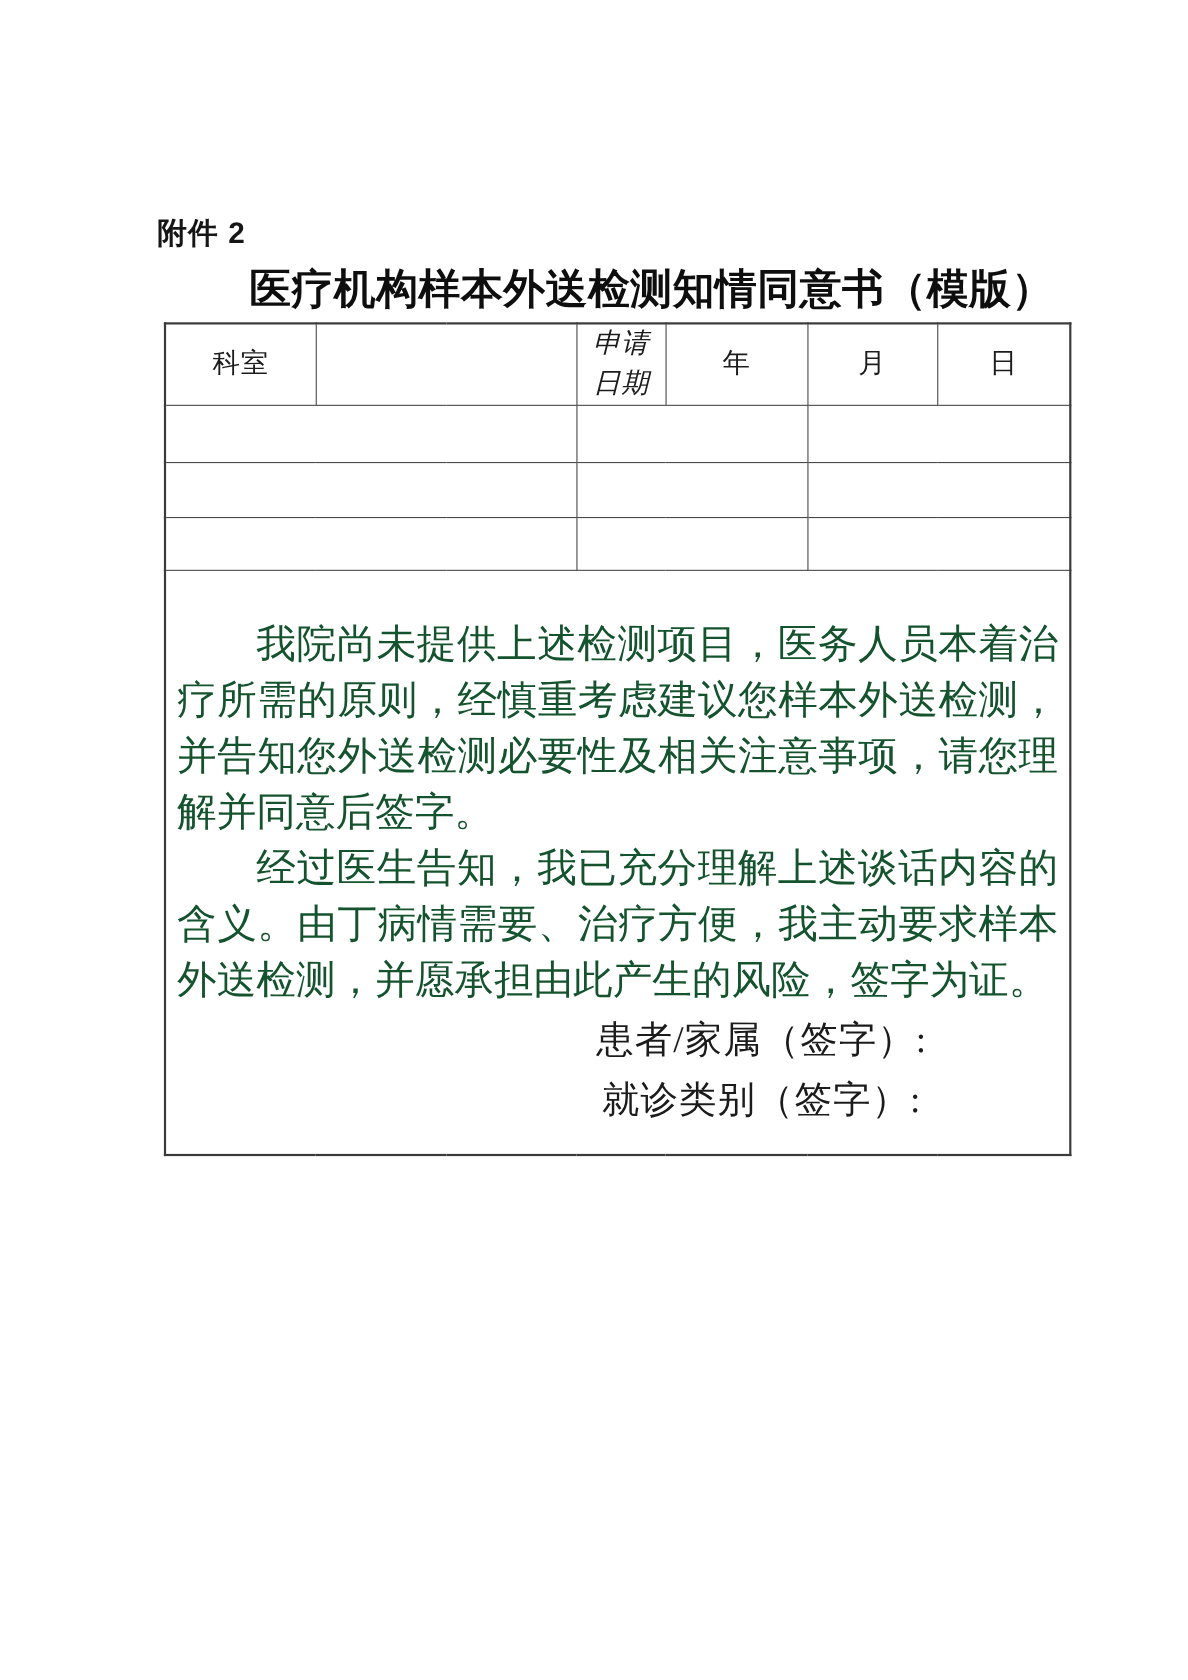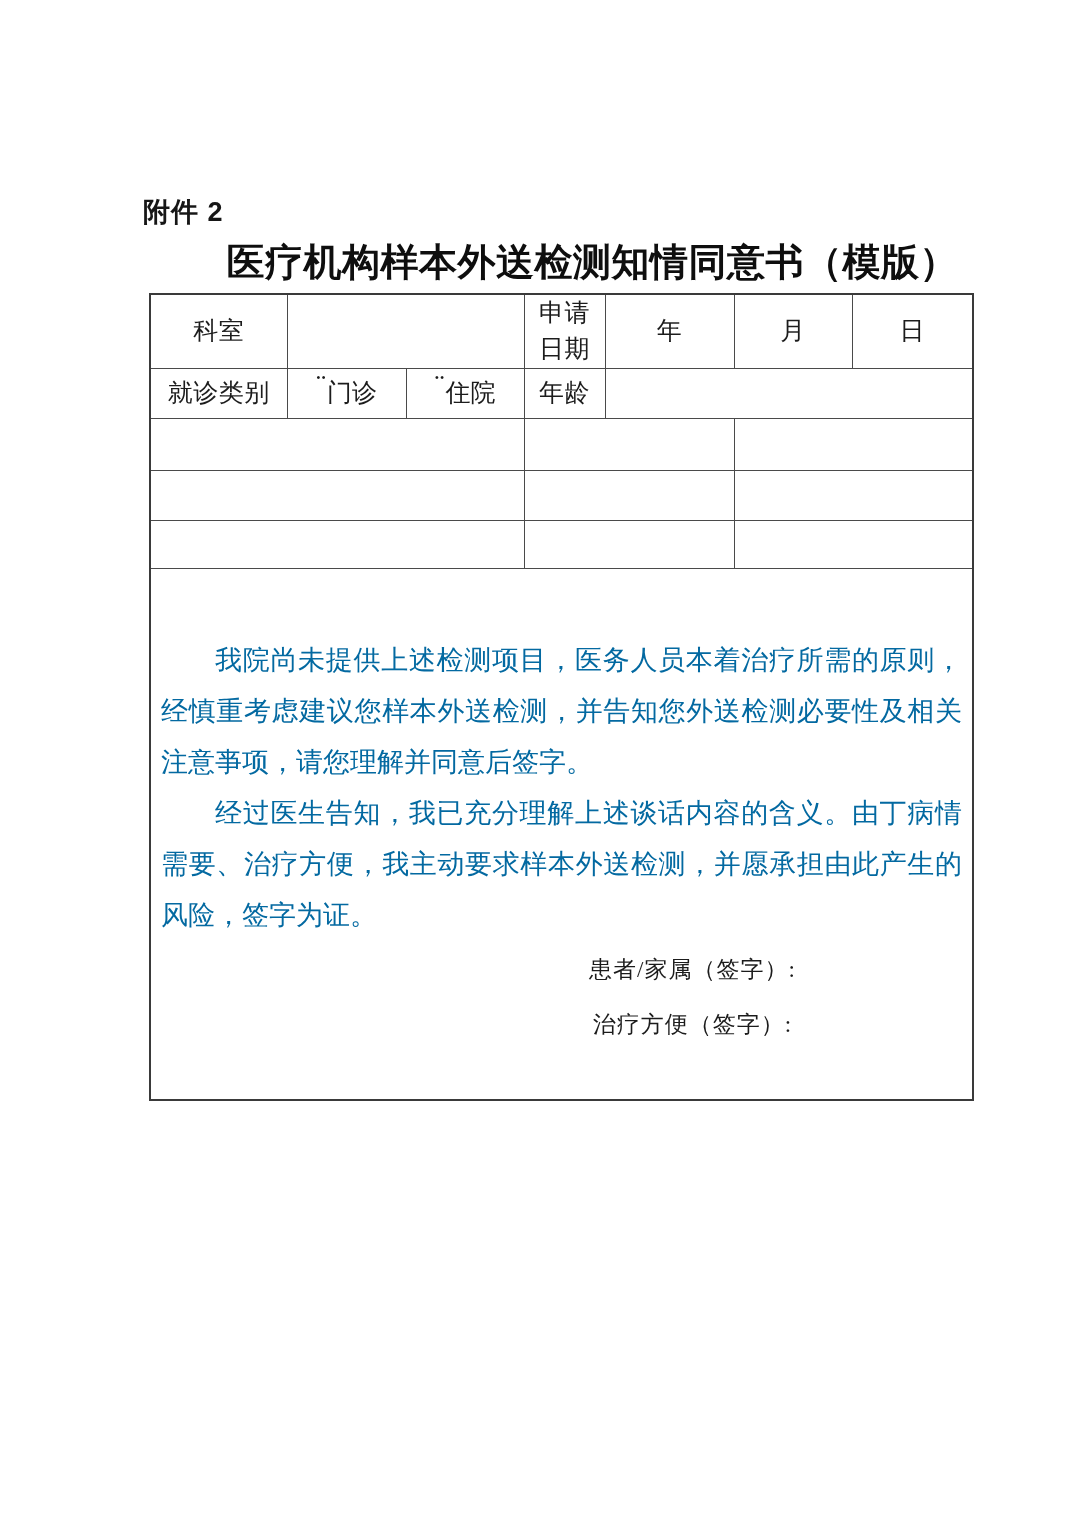--- a/index.html
+++ b/index.html
@@ -46,46 +46,46 @@
   }
   table.form td {
     border: 1.5px solid #4a4a4a;
     font-size: 25px;
     color: #1c1c1c;
     vertical-align: middle;
     text-align: center;
     line-height: 1.45;
   }
   td.lbl { letter-spacing: 0.5px; }
-  td.lbl-narrow { padding: 0 2px; }
+  td.lbl-narrow { padding: 0 2px; font-style: italic; }
   td.blank { background: #ffffff; }
   .chk {
     display: inline-block;
     font-size: 30px;
     line-height: 0;
     vertical-align: 6px;
     margin-right: 2px;
     letter-spacing: -1px;
   }
   tr.row-item-header td { font-size: 25px; }
   td.consent-cell {
     text-align: left;
     vertical-align: top;
     padding: 20px 10px 0 10px;
   }
   .consent-par {
-    font-size: 27px;
+    font-size: 36px;
     line-height: 51px;
     text-indent: 2em;
     text-align: justify;
-    color: #0369a1;
+    color: #14532d;
   }
   .sig-block { margin-left: 262px; margin-top: 1px; }
   .sig-line {
-    font-size: 23px;
+    font-size: 34px;
     line-height: 55px;
     color: #1b1b1b;
     letter-spacing: 1px;
   }
   .page-number {
     position: absolute;
     left: 820px;
     top: 1334px;
     width: 120px;
     text-align: center;
@@ -118,31 +118,20 @@
         <tr style="height:72px">
       <td class="lbl">科室</td>
       <td class="blank" colspan="2"></td>
       <td class="lbl lbl-narrow">申请日期</td>
       <td class="lbl">年</td>
       <td class="lbl">月</td>
       <td class="lbl">日</td>
     </tr>
 
 
-    <tr style="height:50px">
-      <td class="lbl">就诊类别</td>
-      <td>
-        <span class="chk">¨</span><span>门诊</span>
-      </td>
-      <td>
-        <span class="chk">¨</span><span>住院</span>
-      </td>
-      <td class="lbl">年龄</td>
-      <td class="blank" colspan="3"></td>
-    </tr>
 
 
 
     <tr style="height:52px">
       <td class="blank" colspan="3"></td>
       <td class="blank" colspan="2"></td>
       <td class="blank" colspan="2"></td>
     </tr>
 
     <tr style="height:50px">
@@ -156,21 +145,21 @@
       <td class="blank" colspan="2"></td>
       <td class="blank" colspan="2"></td>
     </tr>
 
     <tr style="height:532px">
       <td class="consent-cell" colspan="7">
         <p class="consent-par">我院尚未提供上述检测项目，医务人员本着治疗所需的原则，经慎重考虑建议您样本外送检测，并告知您外送检测必要性及相关注意亊项，请您理解并同意后签字。</p>
         <p class="consent-par">经过医生告知，我已充分理解上述谈话内容的含义。由丁病情需要、治疗方便，我主动要求样本外送检测，并愿承担由此产生的风险，签字为证。</p>
         <div class="sig-block">
           <div class="sig-line">患者/家属（签字）:</div>
-          <div class="sig-line">治疗方便（签字）:</div>
+          <div class="sig-line">就诊类别（签字）:</div>
         </div>
       </td>
     </tr>
   </tbody>
     </table>
 
   <div class="page-number">— 7 —</div>
 
 </div>
 

